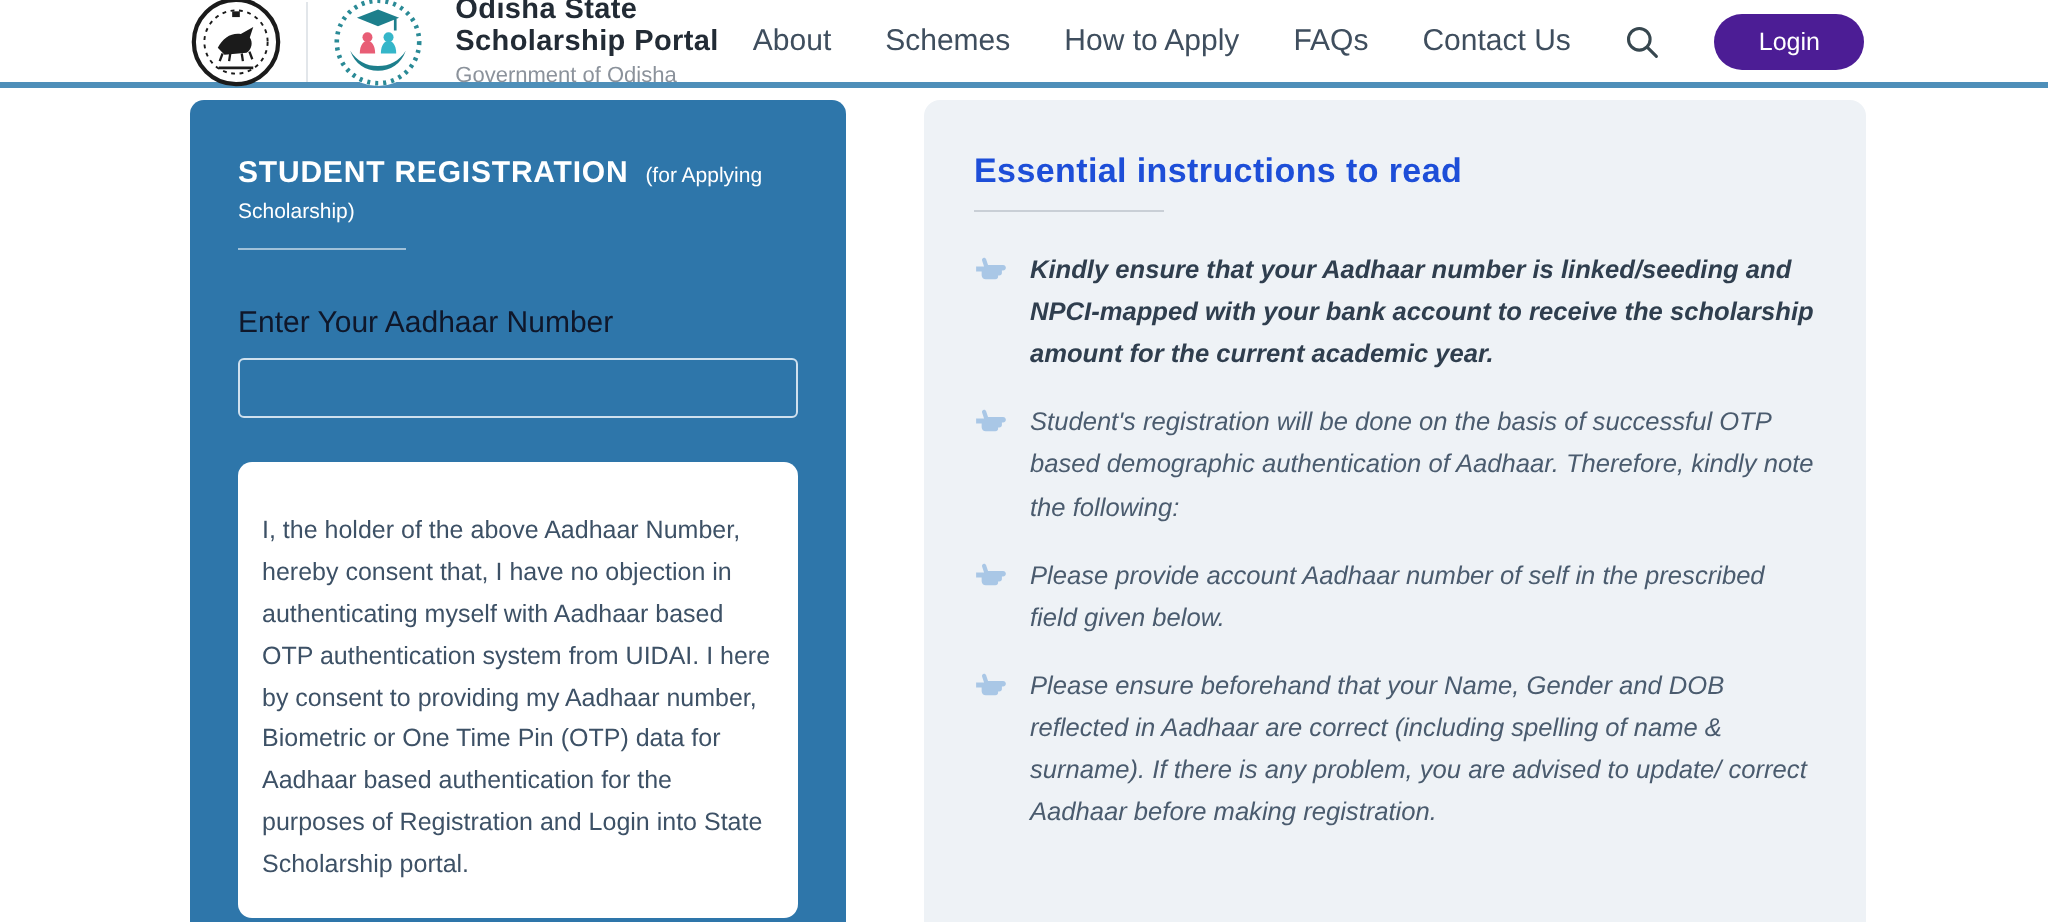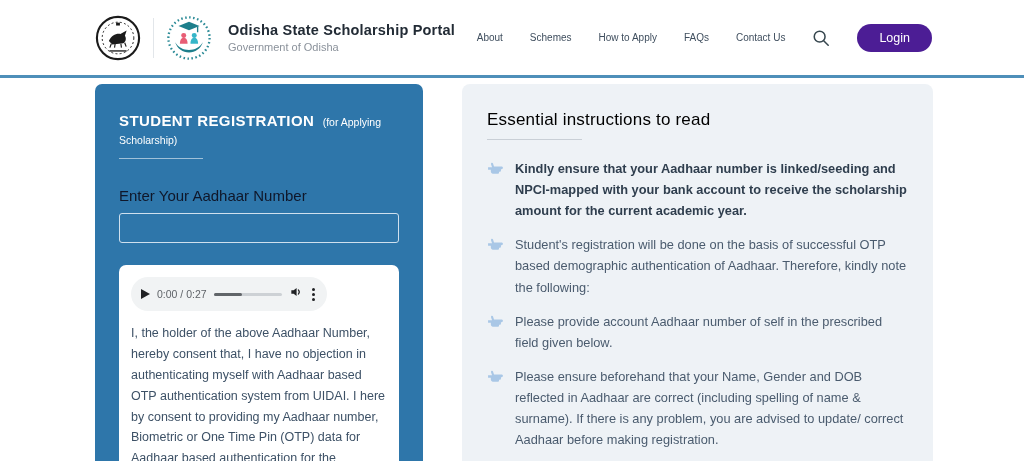--- a/index.html
+++ b/index.html
@@ -1,30 +1,30 @@
 <!DOCTYPE html>
 <html><head>
 <meta charset="utf-8">
 <style>
   * { margin:0; padding:0; box-sizing:border-box; }
   html,body { width:1024px; height:461px; overflow:hidden; background:#ffffff;
               font-family:"Liberation Sans", sans-serif; }
 
   
-  .header { height:78px; background:#ffffff; border-bottom:3px solid #4e8fb9;
+  .header { height:44px; background:#ffffff; border-bottom:3px solid #4e8fb9;
             display:flex; align-items:center; }
   .brand { display:flex; align-items:center; margin-left:95px; gap:10px; }
   .logo { width:46px; height:46px; display:block; }
   .brand-divider { width:1px; height:40px; background:#e2e6ea; margin:0 2px; }
   .brand-text { margin-left:6px; }
   .brand-title { font-size:14.5px; font-weight:bold; color:#222b35; letter-spacing:.2px; }
   .brand-sub { font-size:11px; color:#8b929b; margin-top:3px; }
   .spacer { flex:1; }
   .nav { display:flex; align-items:center; gap:27px; margin-right:92px; }
-  .nav-item { font-size:10px; color:#3f4e5e; cursor:pointer; white-space:nowrap; }
+  .nav-item { font-size:15px; color:#3f4e5e; cursor:pointer; white-space:nowrap; }
   .search-btn { width:18px; height:18px; cursor:pointer; display:block; }
   .login-btn { background:#4c1d95; color:#fff; font-size:12.5px; border:none;
                border-radius:15px; padding:7px 22px; cursor:pointer; }
 
   
   .main { position:relative; width:844px; height:399px; }
   .reg-panel { position:absolute; left:95px; top:6px; width:328px; height:520px;
                background:#2e76aa; border-radius:7px; padding:28px 24px; }
   .instr-panel { position:absolute; left:462px; top:6px; width:471px; height:520px;
                  background:#eef2f6; border-radius:8px; padding:26px 25px; }
@@ -46,26 +46,26 @@
   .audio-time { font-size:10.5px; color:#5f6368; white-space:nowrap; }
   .audio-track { flex:1; height:3px; background:#cdd1d5; border-radius:2px; position:relative; cursor:pointer; }
   .audio-track-played { position:absolute; left:0; top:0; height:3px; width:42%;
                         background:#616569; border-radius:2px; }
   .volume-icon { width:14px; height:14px; cursor:pointer; flex:none; }
   .menu-dots { display:flex; flex-direction:column; gap:2px; cursor:pointer; padding:2px; }
   .menu-dots span { width:3px; height:3px; border-radius:50%; background:#202124; display:block; }
   .consent-text { margin-top:12px; font-size:12.5px; color:#3d5166; line-height:1.67; }
 
   
-  .instr-heading { font-size:17px; color:#000000; font-weight:400; letter-spacing:.2px; }
+  .instr-heading { font-size:17px; color:#1d4ed8; font-weight:700; letter-spacing:.2px; }
   .instr-underline { width:95px; height:1px; background:#c9cfd6; margin-top:9px; }
   .instr-list { margin-top:18px; display:flex; flex-direction:column; gap:13px; }
   .instr-item { display:flex; gap:11px; align-items:flex-start; }
   .finger-icon { width:17px; height:17px; flex:none; margin-top:2px; }
-  .instr-text { font-size:12.8px; color:#4a5b6e; line-height:1.65; }
+  .instr-text { font-size:12.8px; color:#4a5b6e; line-height:1.65;font-style:italic; }
   .instr-text.bold { font-weight:bold; color:#2f3e4e; }
 </style>
 </head>
 <body>
 
 <div class="header">
   <div class="brand">
     <span>
       <svg class="logo" viewBox="0 0 48 48">
         <circle cx="24" cy="24" r="22" fill="#fff" stroke="#1b1b1b" stroke-width="2.2"></circle>
@@ -118,38 +118,20 @@
     <div class="reg-title-row">
       <span class="reg-title">STUDENT REGISTRATION</span>
       <span class="reg-title-suffix">(for Applying Scholarship)</span>
     </div>
     <div class="reg-underline"></div>
 
     <div class="aadhaar-label">Enter Your Aadhaar Number</div>
     <input class="aadhaar-input" type="text" style="">
 
     <div class="consent-card">
-      <div class="audio-player">
-        <span class="play-icon"></span>
-        <span class="audio-time">0:00 / 0:27</span>
-        <span class="audio-track">
-            <span class="audio-track-played"></span>
-          </span>
-        <span>
-          <svg class="volume-icon" viewBox="0 0 24 24">
-            <path d="M4 9v6h4l5 4V5L8 9z" fill="#202124"></path>
-            <path d="M16 8.5a5 5 0 0 1 0 7" fill="none" stroke="#202124" stroke-width="2" stroke-linecap="round"></path>
-          </svg>
-        </span>
-        <span class="menu-dots">
-            <span></span>
-            <span></span>
-            <span></span>
-          </span>
-      </div>
       <div class="consent-text">I, the holder of the above Aadhaar Number, hereby consent that, I have no objection in authenticating myself with Aadhaar based OTP authentication system from UIDAI. I here by consent to providing my Aadhaar number, Biometric or One Time Pin (OTP) data for Aadhaar based authentication for the purposes of Registration and Login into State Scholarship portal.</div>
     </div>
 
     
   </div>
 
   <div class="instr-panel">
     <div class="instr-heading">Essential instructions to read</div>
     <div class="instr-underline"></div>
 

